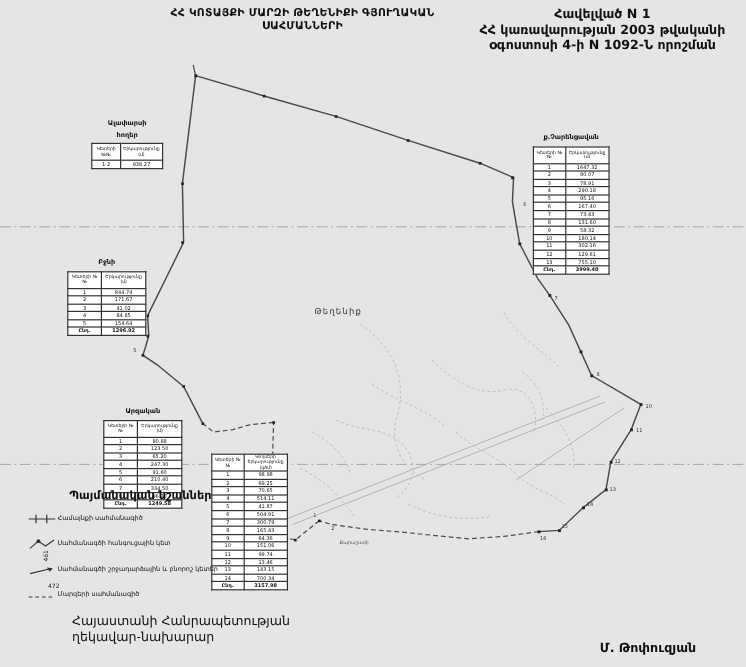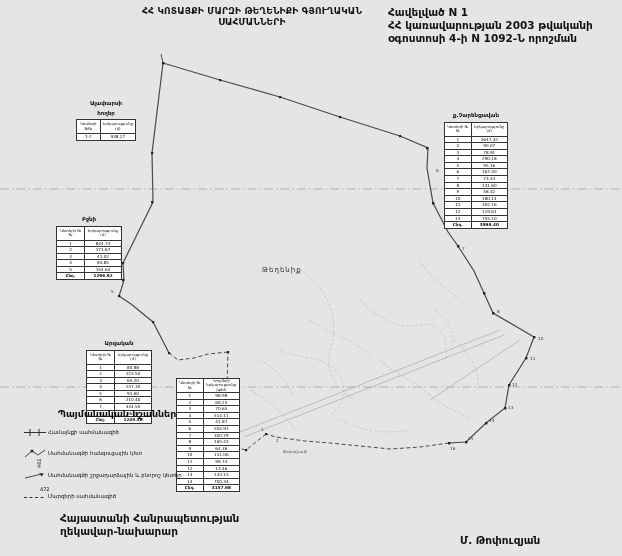--- a/index.html
+++ b/index.html
@@ -2,41 +2,41 @@
 <html><head>
 <meta charset="utf-8">
 <style>
   html,body{margin:0;padding:0;background:#fff;}
   #page{position:relative;width:622px;height:556px;background:#e5e5e5;overflow:hidden;
         font-family:"DejaVu Sans",sans-serif;color:#111;}
   .abs{position:absolute;}
   
   .doc-title{left:118px;top:6px;width:268px;text-align:center;font-weight:bold;
              font-size:9px;line-height:11px;letter-spacing:0.2px;}
-  .annex{left:388px;top:6px;width:228px;text-align:left;font-weight:bold;
+  .annex{left:388px;top:6px;width:228px;text-align:center;font-weight:bold;
          font-size:10.5px;line-height:13px;}
   
   .tbl-box{font-size:4.5px;text-align:center;}
   .t-title{font-weight:bold;font-size:5.5px;line-height:6.5px;margin-bottom:3px;white-space:nowrap;}
   table.mini{border-collapse:collapse;margin:0 auto;background:#fff;}
   table.mini td{border:0.8px solid #333;padding:0 1px;font-size:4.2px;line-height:5.6px;
                 min-width:16px;max-width:34px;overflow:hidden;white-space:nowrap;text-align:center;}
   table.mini tr.hdr td{font-size:3.8px;line-height:4.2px;height:13px;white-space:normal;}
   table.mini tr.total td{font-weight:bold;border-top:1.4px solid #111;}
   
   .legend{left:22px;top:408px;width:190px;text-align:center;}
   .legend-title{font-weight:bold;font-size:9.5px;margin-bottom:3px;}
   .legend-row{display:flex;align-items:center;margin-bottom:2.5px;}
   .legend-sym{width:26px;flex:0 0 26px;}
   .legend-lbl{font-size:5.4px;line-height:6px;}
   
-  .signature{left:60px;top:512px;width:260px;font-weight:bold;font-size:10.5px;line-height:13px;}
-  .signatory{left:460px;top:534px;width:160px;font-weight:bold;font-size:10.5px;}
+  .signature{left:60px;top:512px;width:260px;font-weight:normal;font-size:10.5px;line-height:13px;}
+  .signatory{left:460px;top:534px;width:160px;font-weight:bold;font-size:10.5px;text-align:center;}
   
-  .village-label{left:262px;top:266px;font-size:7px;letter-spacing:1px;color:#333;}
+  .village-label{left:262px;top:256px;font-size:7px;letter-spacing:1px;color:#333;}
   .south-label{left:283px;top:449px;font-size:4px;color:#555;}
   .edge-num-461{left:36px;top:468px;font-size:5px;transform:rotate(-90deg);transform-origin:left top;}
   .edge-num-472{left:40px;top:486px;font-size:5px;}
   #map-svg{left:0;top:0;}
 </style>
 </head>
 <body>
 
 <div id="page">
 

